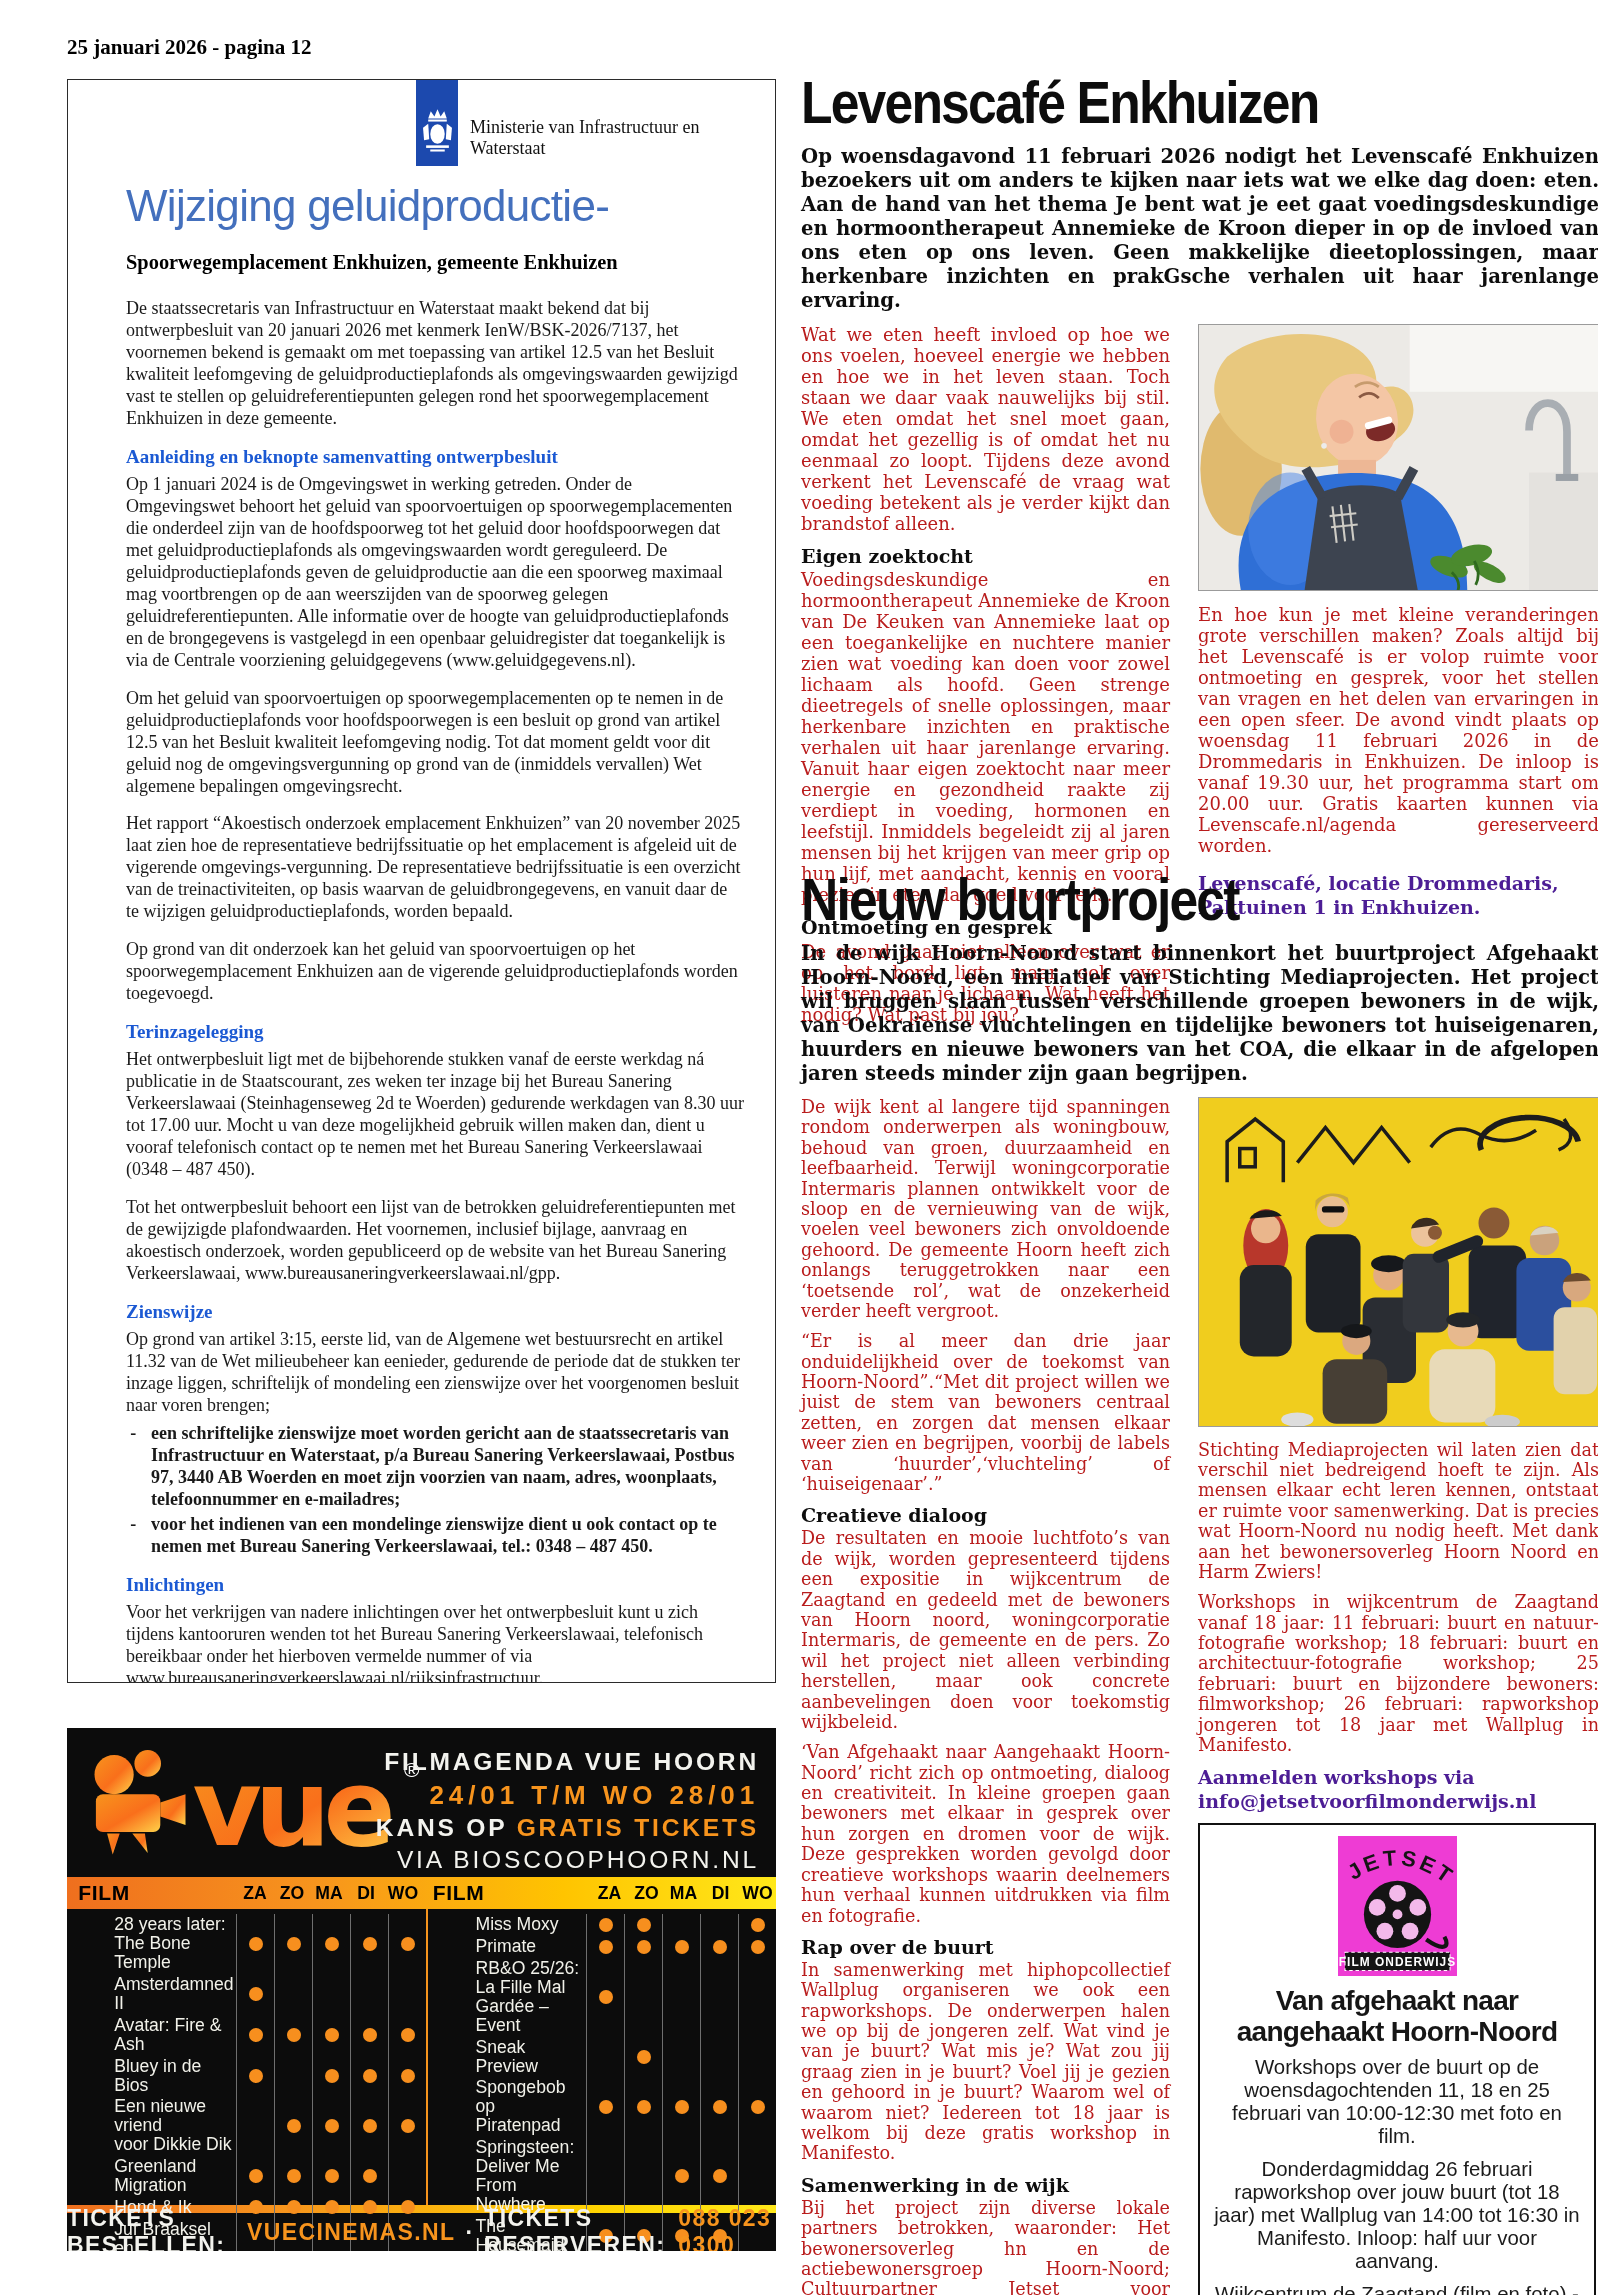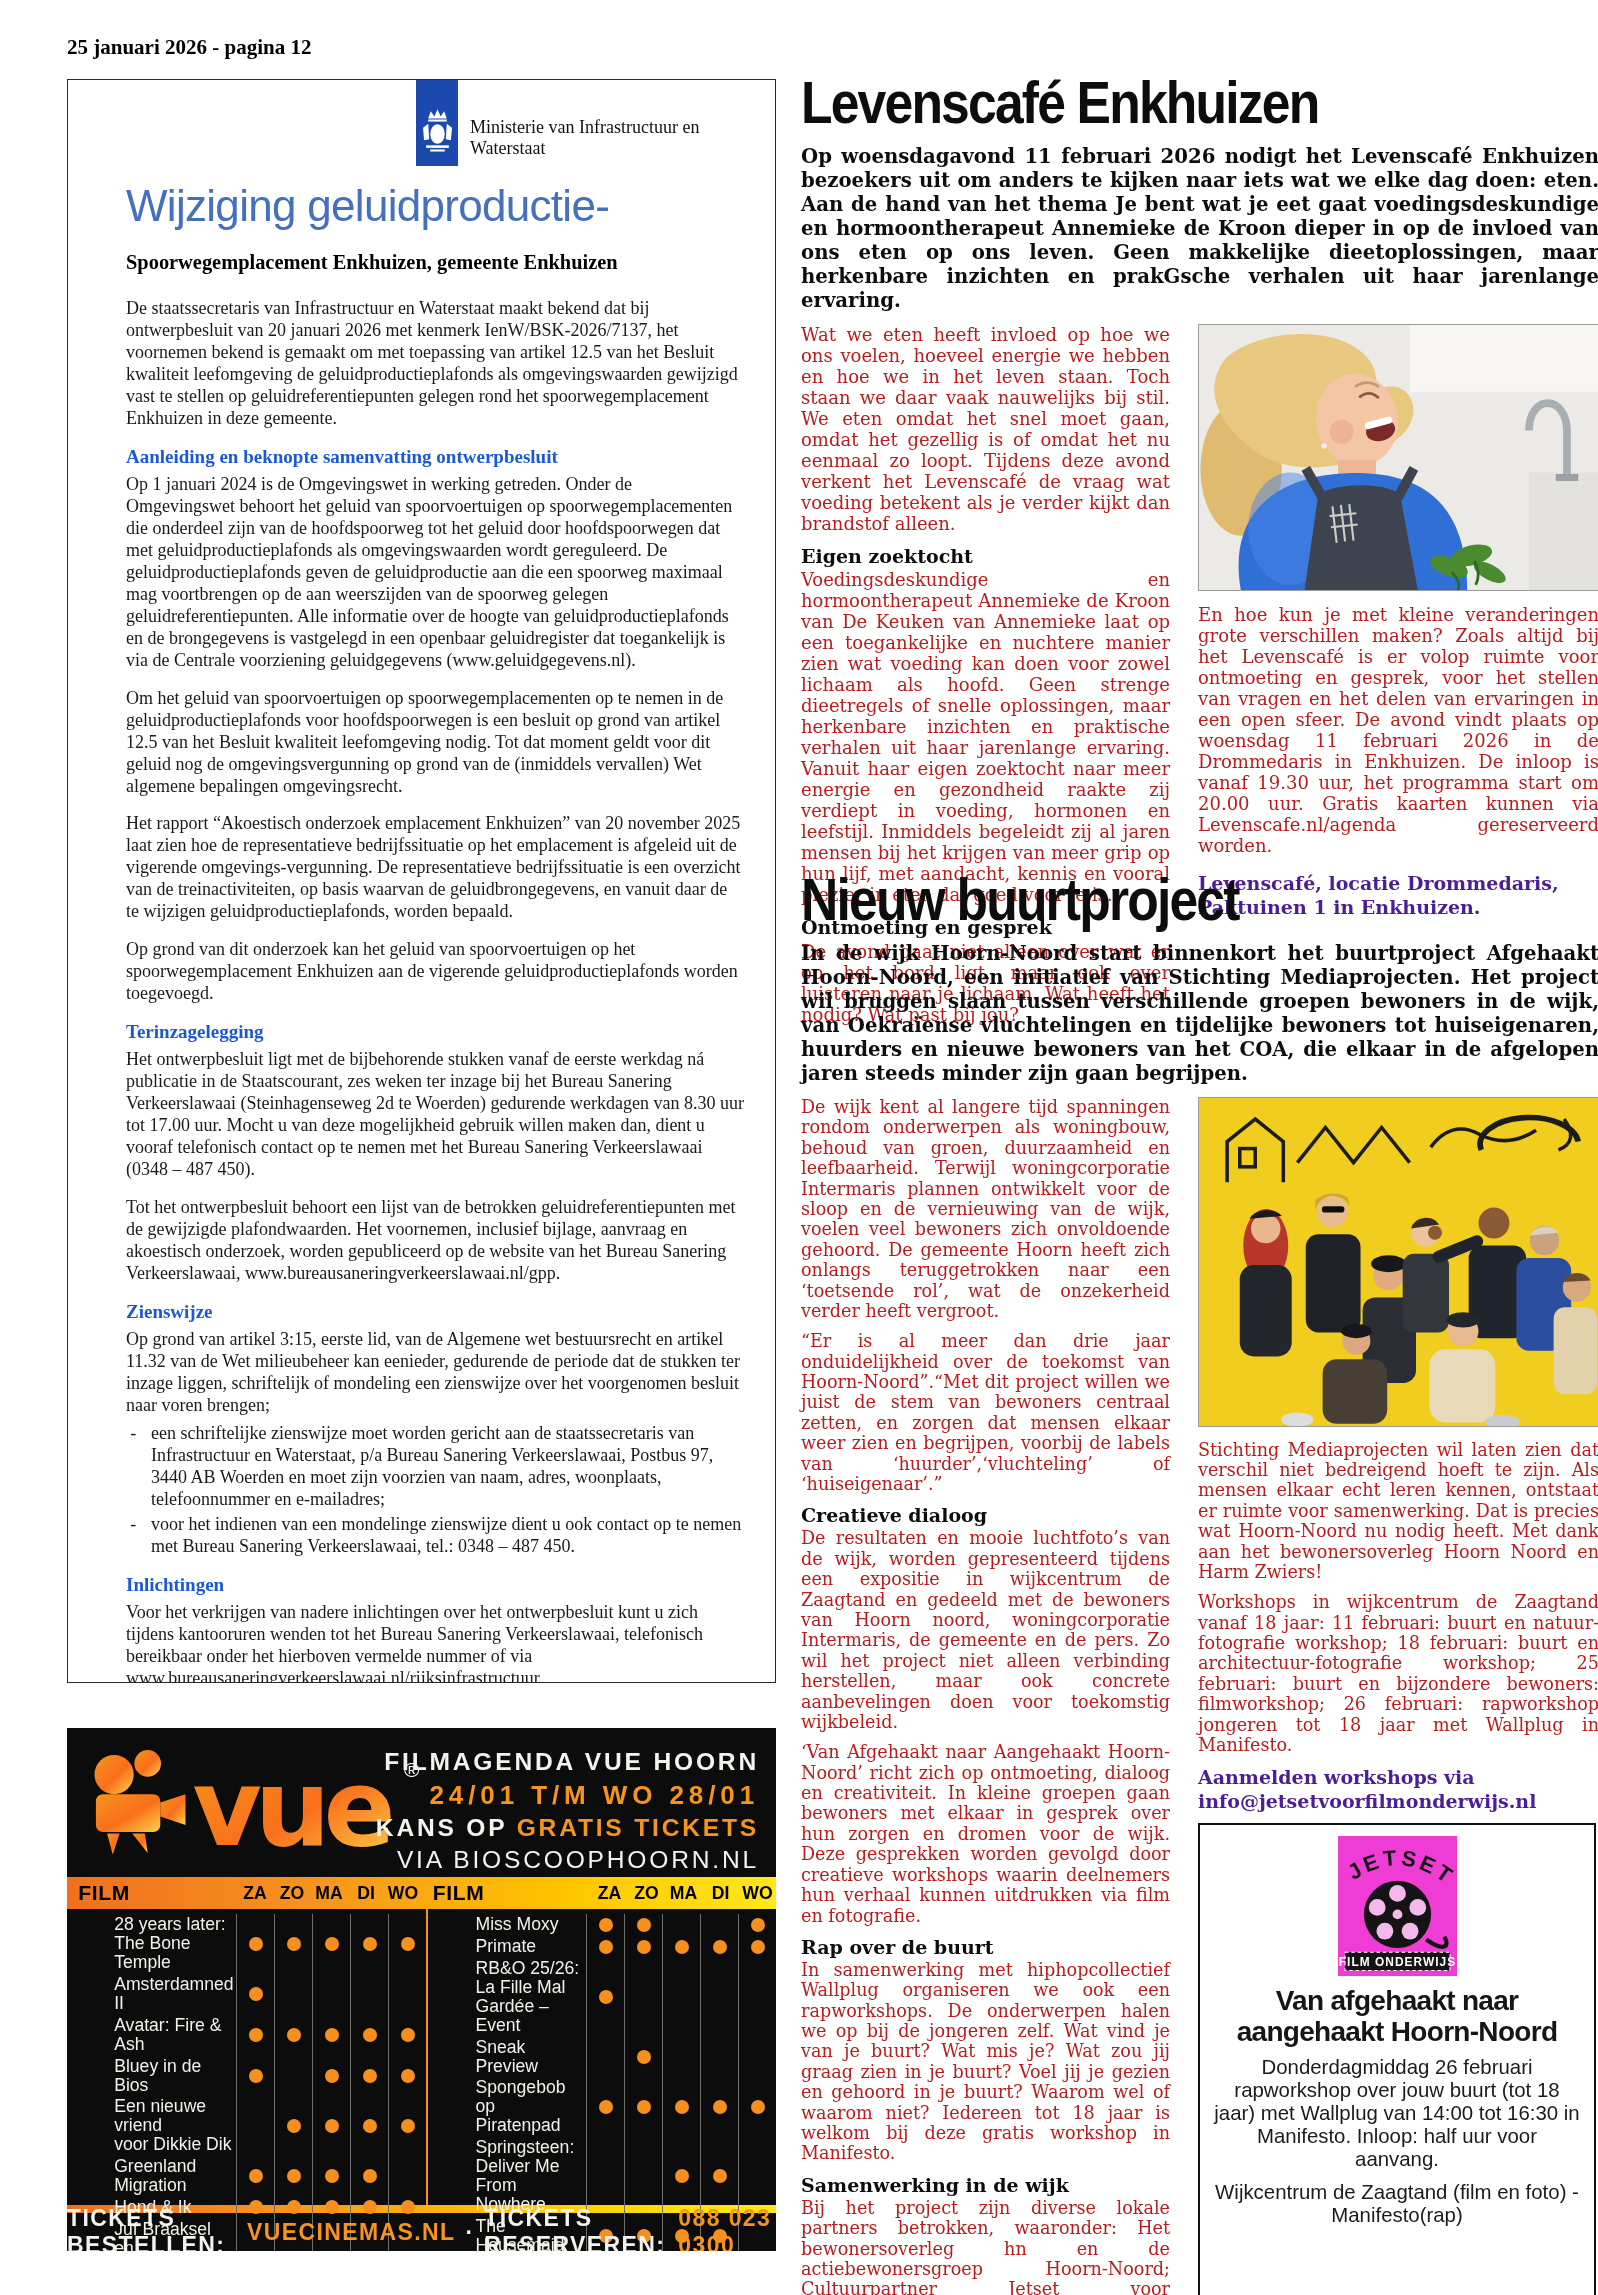--- a/index.html
+++ b/index.html
@@ -15,21 +15,21 @@
   .ribbon{position:absolute;left:348px;top:0;width:42px;height:86px;background:#1c49ae;}
   .ribbon svg{position:absolute;left:5.6px;bottom:3.5px;}
   .ministry-name{position:absolute;left:402px;top:37px;font:18px/21px "Liberation Serif",serif;color:#111;}
   .gov-content{position:absolute;left:58px;top:98px;width:618px;}
   .gov-title{font-family:"Liberation Sans",sans-serif;font-weight:400;font-size:44px;line-height:55px;
              color:#4470bd;letter-spacing:-0.7px;}
   .gov-subtitle{margin-top:17px;font:bold 20.4px/24px "Liberation Serif",serif;color:#000;}
   .gov-body{margin-top:22.5px;font-size:18px;line-height:22px;color:#1a1a1a;}
   .gov-body p{margin:0 0 15.5px 0;}
   .gov-head{color:#1b59d3;font:bold 19px/22px "Liberation Serif",serif;margin:17px 0 5.6px 0;}
-  .gov-li{position:relative;padding-left:25px;margin:0 0 2.8px 0;}
+  .gov-li{position:relative;padding-left:25px;margin:0 0 2.8px 0;font-weight:bold;}
   .gov-li::before{content:"-";position:absolute;left:4.2px;top:0;}
 
   
   .article{position:absolute;left:801px;width:798px;}
   #levenscafe{top:70px;}
   #buurtproject{top:867px;}
   .art-title{font-family:"Liberation Sans",sans-serif;font-weight:700;font-size:60px;line-height:65px;
              letter-spacing:-2.1px;transform:scaleX(.86);transform-origin:left;white-space:nowrap;color:#0d0d0d;}
   .intro{margin-top:9.8px;font-family:"DejaVu Serif",serif;font-weight:bold;font-size:19.7px;line-height:24px;
          text-align:justify;color:#0d0d0d;}
@@ -278,20 +278,21 @@
             </g>
             <path d="M126,148 C152,166 160,158 152,144" fill="none" stroke="#141414" stroke-width="6"></path>
             <rect x="10" y="166" width="150" height="26" fill="#141414" stroke="#ffffff" stroke-width="1.5" stroke-dasharray="5 4"></rect>
             <text x="85" y="185" font-family="Liberation Sans, sans-serif" font-size="17" font-weight="bold" fill="#ffffff" letter-spacing="1.5" text-anchor="middle">FILM ONDERWIJS</text>
           </svg>
         </div>
         <div class="jetset-title">
           <span>Van afgehaakt naar</span><br>
           <span>aangehaakt Hoorn-Noord</span>
         </div>
+        <div class="jetset-p">Workshops over de buurt op de woensdagochtenden 11, 18 en 25 februari van 10:00-12:30 met foto en film.</div>
         <div class="jetset-p">Donderdagmiddag 26 februari rapworkshop over jouw buurt (tot 18 jaar) met Wallplug van 14:00 tot 16:30 in Manifesto. Inloop: half uur voor aanvang.</div>
         <div class="jetset-p">Wijkcentrum de Zaagtand (film en foto) - Manifesto(rap)</div>
 
       </div>
     </div>
   </div>
 </div>
 
 <div class="vue-box">
   <div class="vue-top">

